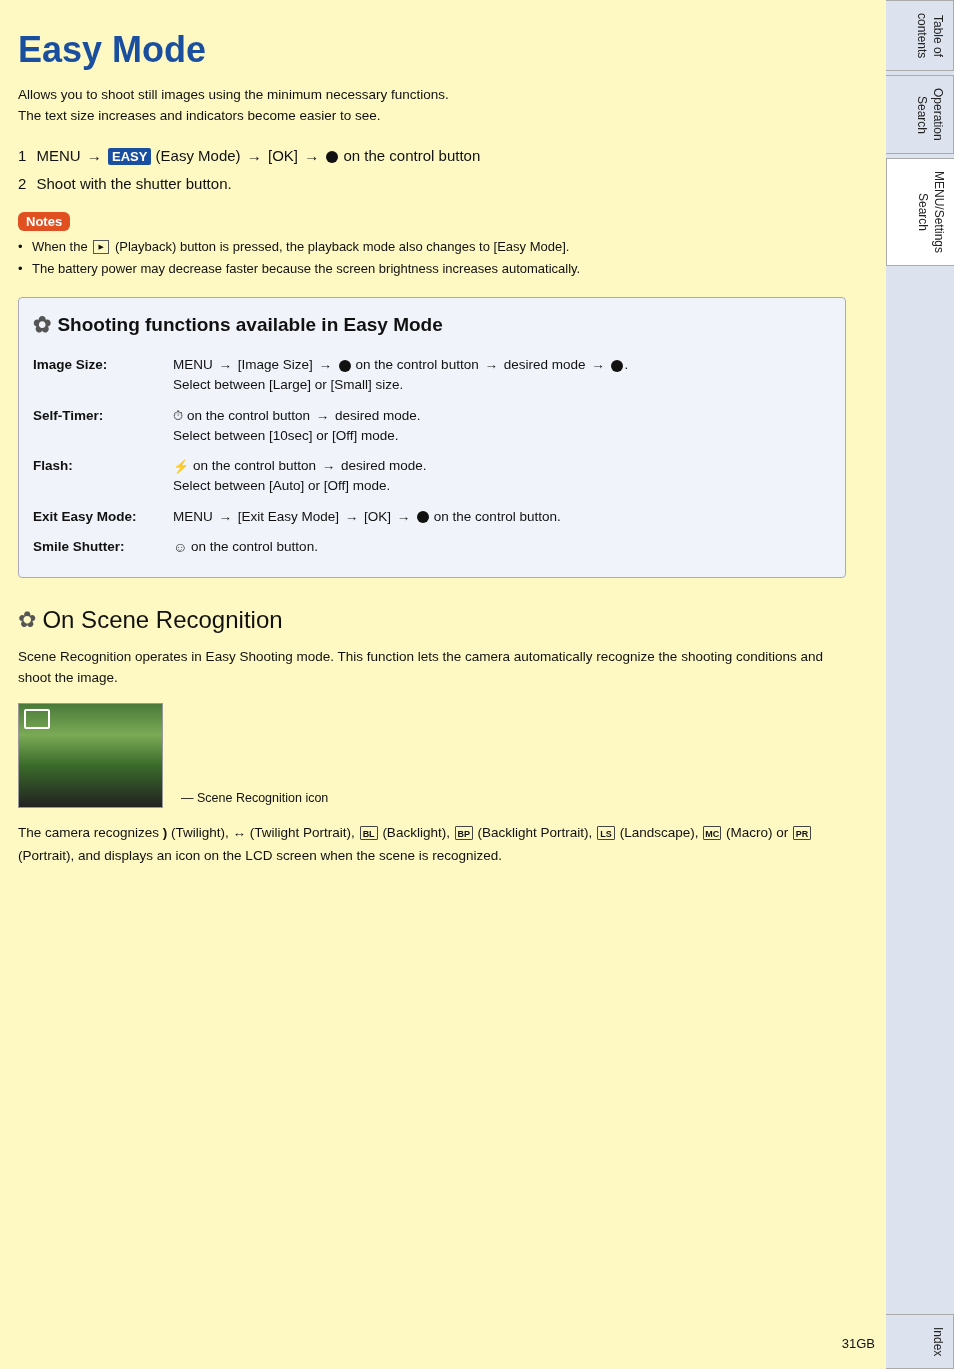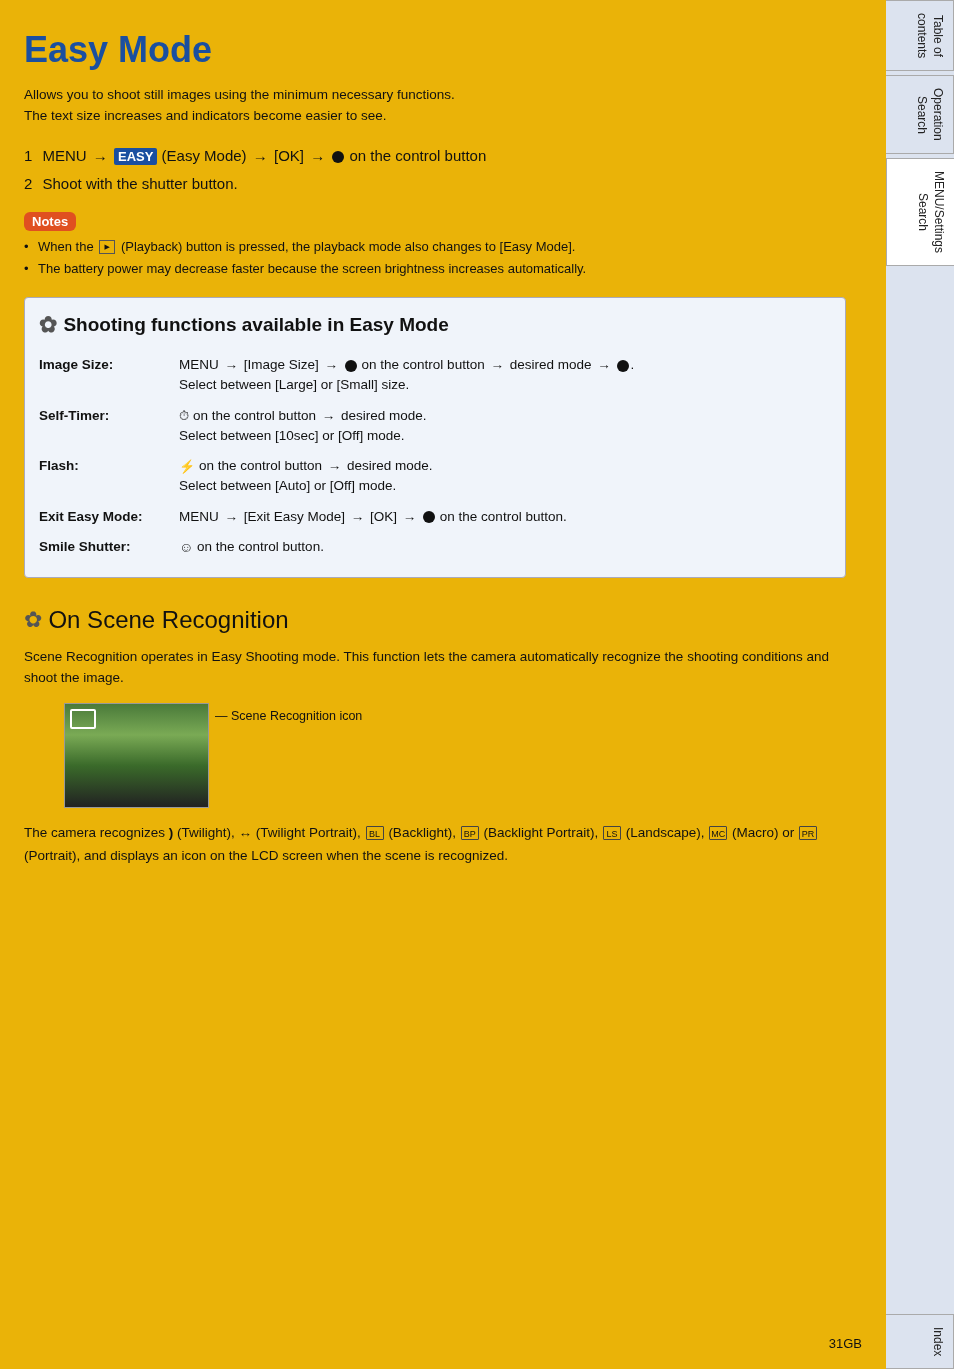--- a/index.html
+++ b/index.html
@@ -5,23 +5,23 @@
     * { margin: 0; padding: 0; box-sizing: border-box; }
     body {
       font-family: Arial, Helvetica, sans-serif;
       font-size: 14px;
       background: #dce3ef;
       width: 954px;
       min-height: 1369px;
       display: flex;
     }
     .main-content {
-      background: #eab308;
+      background: #fef9c3;
       flex: 1;
-      padding: 30px 40px 40px 24px;
+      padding: 30px 40px 40px 18px;
       position: relative;
     }
     .sidebar {
       width: 68px;
       display: flex;
       flex-direction: column;
       background: #dce3ef;
     }
     .sidebar-tab {
       writing-mode: vertical-rl;
@@ -179,24 +179,23 @@
       gap: 6px;
     }
     .scene-desc {
       font-size: 13.5px;
       color: #111;
       line-height: 1.6;
       margin-bottom: 14px;
     }
     .scene-image-area {
       display: flex;
-      align-items: flex-start;
-      gap: 6px;
+      align-items: flex-end;
+      gap: 18px;
       margin-bottom: 14px;
-      margin-left: 40px;
     }
     .scene-img-placeholder {
       width: 145px;
       height: 105px;
       background: linear-gradient(180deg, #4a7a3a 0%, #7aaa55 30%, #3a6a2a 60%, #222 100%);
       border: 1px solid #999;
       flex-shrink: 0;
       position: relative;
       overflow: hidden;
     }
@@ -226,25 +225,26 @@
       display: inline-block;
       width: 18px;
       height: 14px;
       border: 1.5px solid #444;
       vertical-align: middle;
       text-align: center;
       font-size: 9px;
       line-height: 14px;
       border-radius: 1px;
       margin: 0 1px;
+      font-weight: bold;
     }
     .page-num {
       position: absolute;
       bottom: 18px;
-      right: 24px;
+      right: 11px;
       font-size: 13px;
       color: #111;
     }
     .playback-icon {
       display: inline-block;
       width: 16px;
       height: 14px;
       border: 1.5px solid #555;
       vertical-align: middle;
       position: relative;

